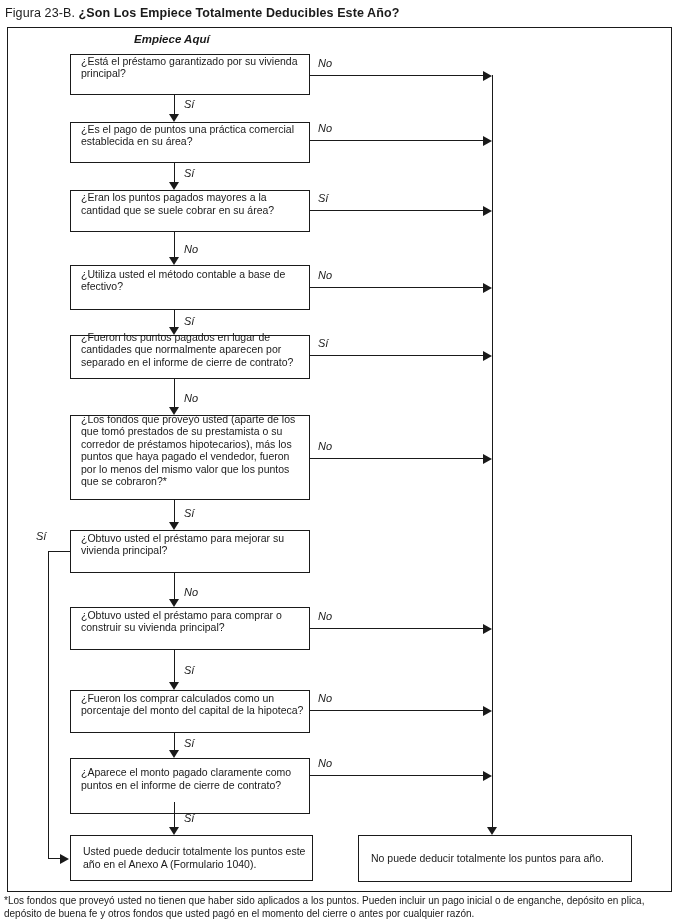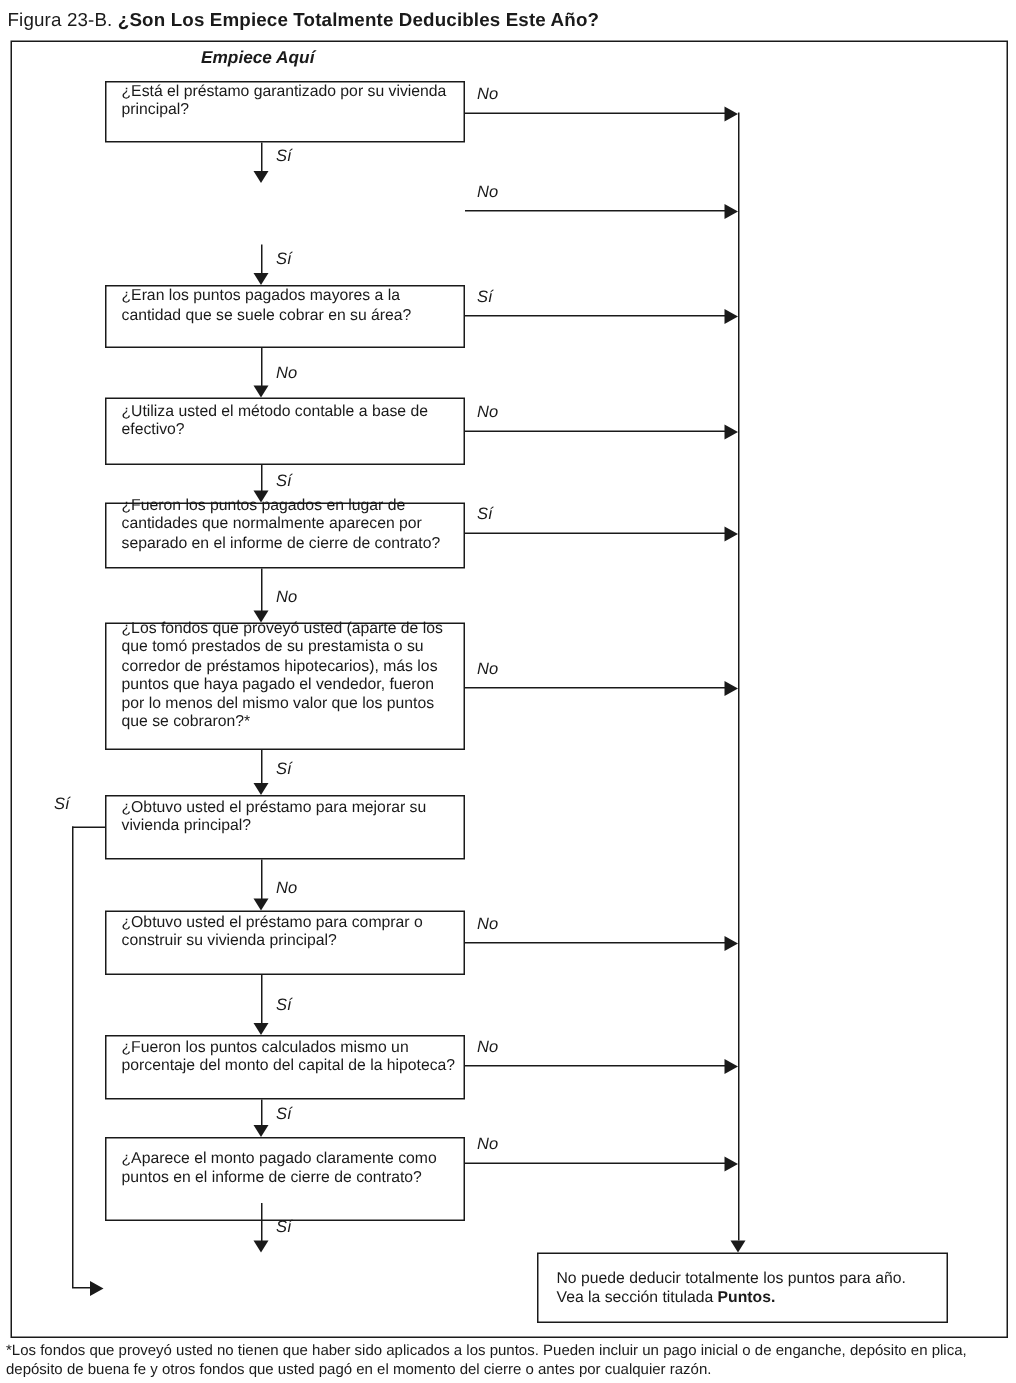--- a/index.html
+++ b/index.html
@@ -36,48 +36,53 @@
 
   <div class="title"><span>Figura 23-B. </span><span class="t-main">¿Son Los Empiece Totalmente Deducibles Este Año?</span></div>
 
   <div class="outer"></div>
 
   <div class="start-label">Empiece Aquí</div>
 
   <div class="qbox" style="top:54px;height:41px;">
       <span>¿Está el préstamo garantizado por su vivienda principal?</span>
     </div>
+  <div class="qbox" style="top:122px;height:41px;">
+      <span>¿Es el pago de puntos una práctica comercial establecida en su área?</span>
+    </div>
   <div class="qbox" style="top:265px;height:45px;">
       <span>¿Utiliza usted el método contable a base de efectivo?</span>
     </div>
   <div class="qbox" style="top:190px;height:42px;">
       <span>¿Eran los puntos pagados mayores a la cantidad que se suele cobrar en su área?</span>
     </div>
   <div class="qbox" style="top:335px;height:44px;">
       <span>¿Fueron los puntos pagados en lugar de cantidades que normalmente aparecen por separado en el informe de cierre de contrato?</span>
     </div>
   <div class="qbox" style="top:415px;height:85px;">
       <span>¿Los fondos que proveyó usted (aparte de los que tomó prestados de su prestamista o su corredor de préstamos hipotecarios), más los puntos que haya pagado el vendedor, fueron por lo menos del mismo valor que los puntos que se cobraron?*</span>
     </div>
   <div class="qbox" style="top:530px;height:43px;">
       <span>¿Obtuvo usted el préstamo para mejorar su vivienda principal?</span>
     </div>
   <div class="qbox" style="top:607px;height:43px;">
       <span>¿Obtuvo usted el préstamo para comprar o construir su vivienda principal?</span>
     </div>
   <div class="qbox" style="top:690px;height:43px;">
-      <span>¿Fueron los puntos calculados mismo un porcentaje del monto del capital de la hipoteca?</span>
+      <span>¿Fueron los comprar calculados como un porcentaje del monto del capital de la hipoteca?</span>
     </div>
   <div class="qbox" style="top:758px;height:56px;">
       <span>¿Aparece el monto pagado claramente como puntos en el informe de cierre de contrato?</span>
     </div>
 
+  <div class="tbox" style="left:70px;top:835px;width:243px;height:46px;">
+      <span>Usted puede deducir totalmente los puntos este año en el Anexo A (Formulario 1040).</span>
+    </div>
   <div class="tbox" style="left:358px;top:835px;width:274px;height:47px;">
     <span>No puede deducir totalmente los puntos para año.</span>
-    <span><span>Vea la sección titulada </span><span class="b">Puntos.</span></span>
   </div>
 
   <div class="vline" style="left:174px;top:95px;height:20px;"></div>
     <div class="arr-d" style="left:169px;top:114px;"></div>
   <div class="vline" style="left:174px;top:163px;height:20px;"></div>
     <div class="arr-d" style="left:169px;top:182px;"></div>
   <div class="vline" style="left:174px;top:232px;height:26px;"></div>
     <div class="arr-d" style="left:169px;top:257px;"></div>
   <div class="vline" style="left:174px;top:310px;height:18px;"></div>
     <div class="arr-d" style="left:169px;top:327px;"></div>

